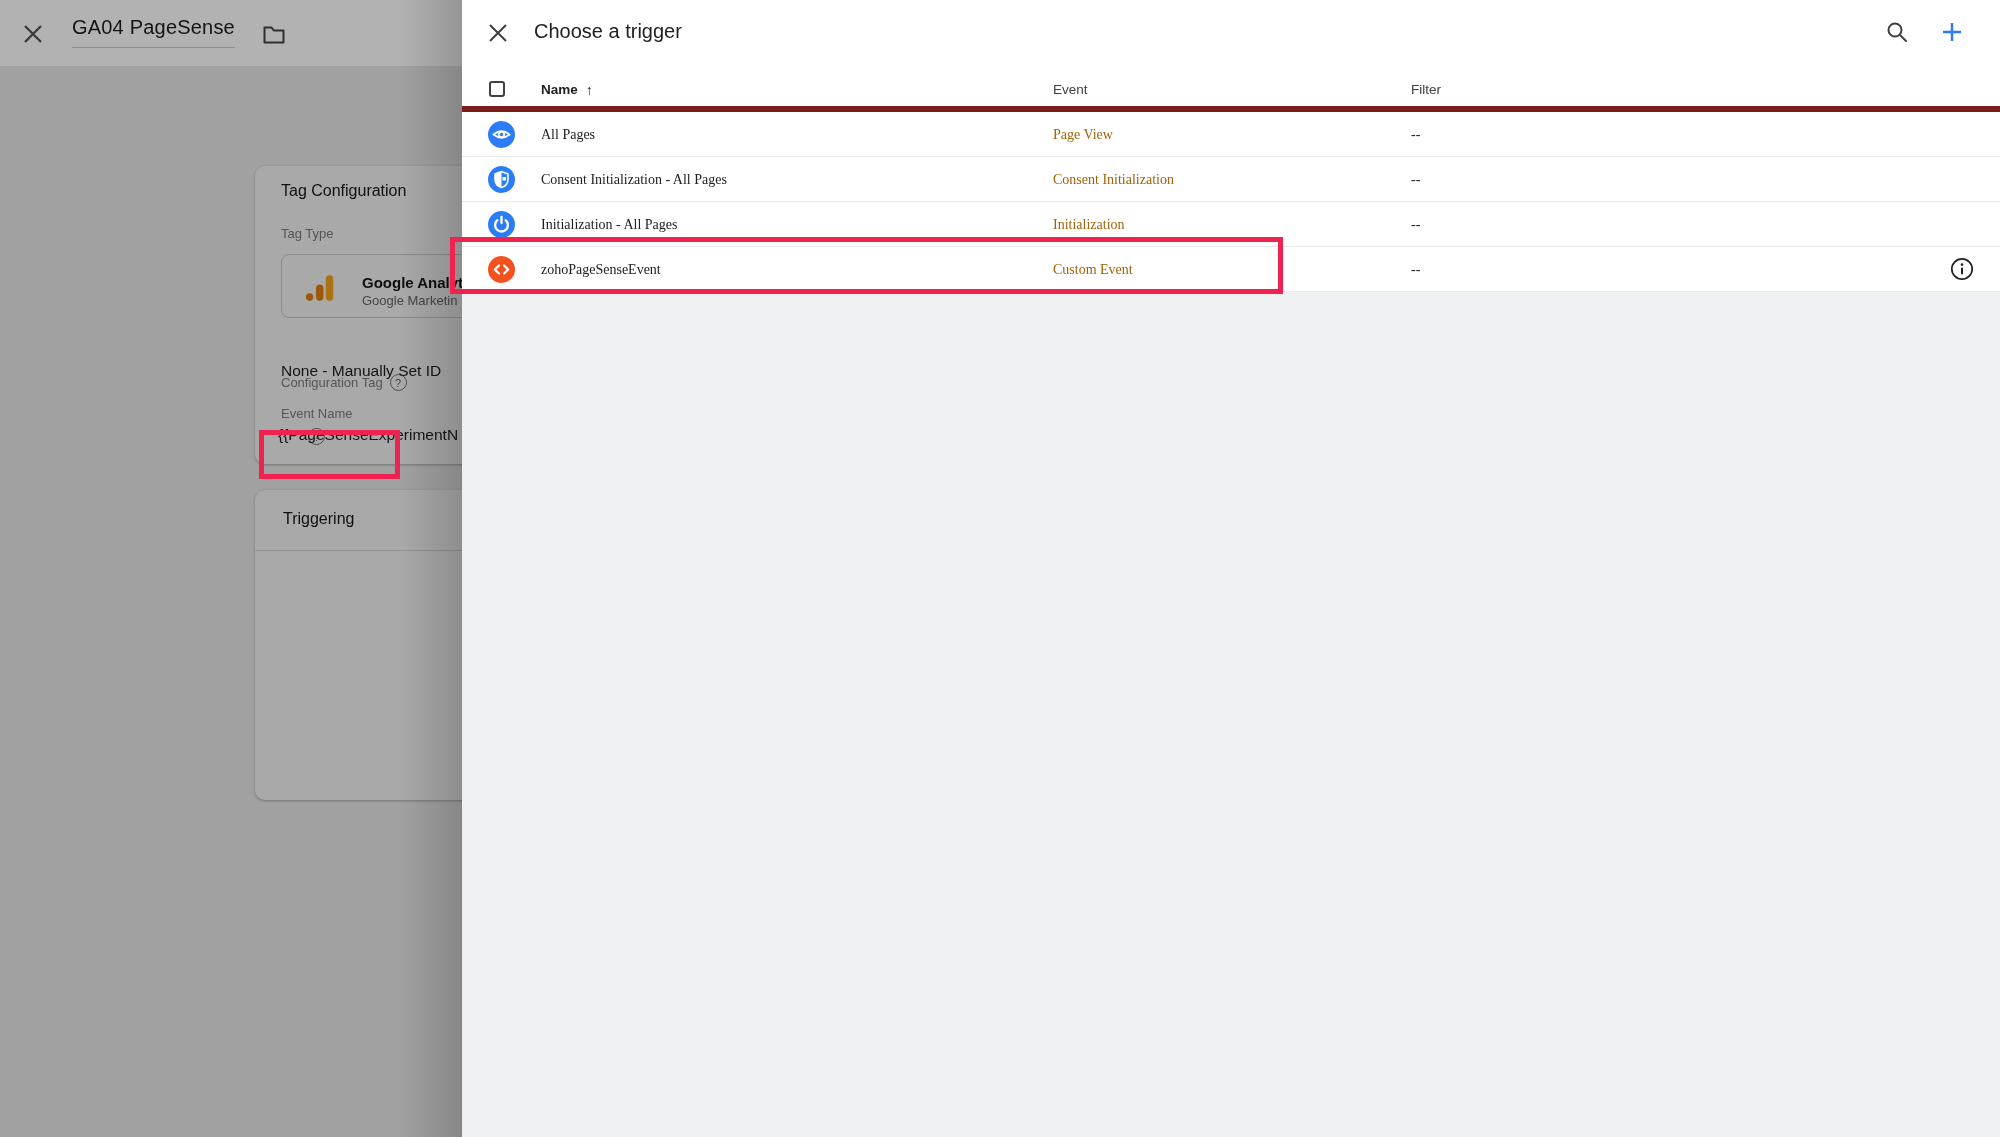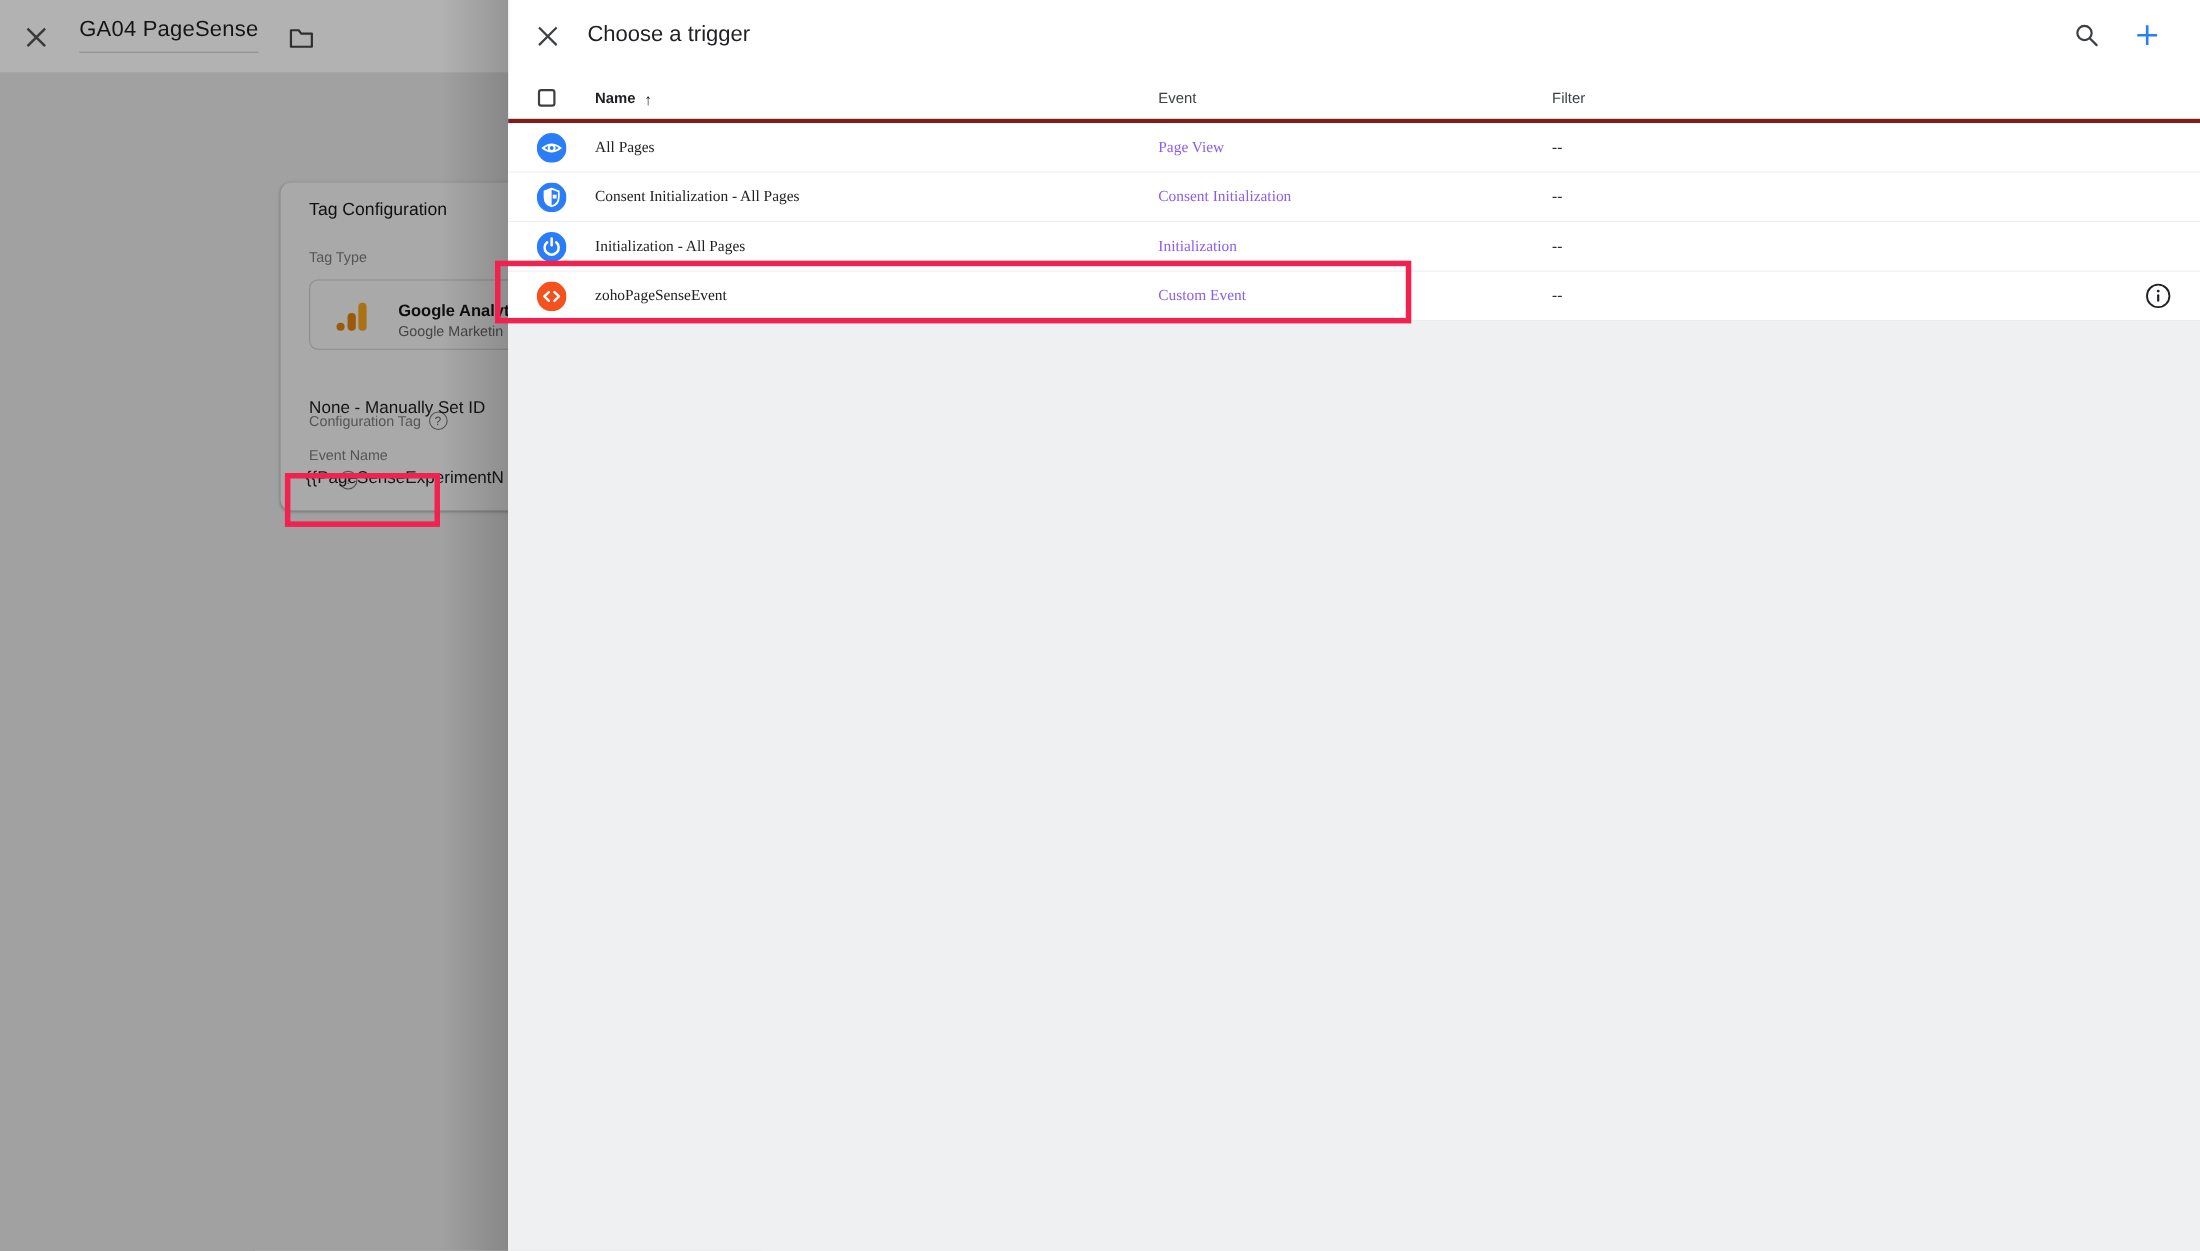--- a/index.html
+++ b/index.html
@@ -44,32 +44,32 @@
   .hl-triggering { left:259px; top:430px; width:141px; height:49px; z-index:6; }
   .hl-row { left:450px; top:237px; width:833px; height:57px; z-index:60; }
 
   
   .panel { position:absolute; left:462px; top:0; width:1538px; height:1137px; background:#ffffff; z-index:10; }
   .dlg-close { position:absolute; left:26px; top:23px; width:20px; height:20px; cursor:pointer; }
   .dlg-title { position:absolute; left:72px; top:20px; font-size:20px; color:#202124; white-space:nowrap; }
   .dlg-search { position:absolute; left:1424px; top:21px; width:23px; height:23px; cursor:pointer; }
   .dlg-add { position:absolute; left:1479px; top:21px; width:22px; height:22px; cursor:pointer; }
 
-  .table-head { position:absolute; left:0; top:70px; width:100%; height:42px; border-bottom:4px solid #7f1d1d; }
+  .table-head { position:absolute; left:0; top:70px; width:100%; height:42px; border-bottom:6px solid #7f1d1d; }
   .head-checkbox { position:absolute; left:27px; top:11px; width:16px; height:16px; border:2px solid #3c4043; border-radius:3px; background:#fff; }
   .col-name { position:absolute; left:79px; top:12px; font-size:13.5px; font-weight:bold; color:#202124; display:flex; gap:8px; }
   .sort-arrow { font-weight:normal; font-size:14px; color:#202124; }
   .col-type { position:absolute; left:591px; top:12px; font-size:13.5px; color:#3c4043; }
   .col-filter { position:absolute; left:949px; top:12px; font-size:13.5px; color:#3c4043; }
 
   .rows-wrap { position:absolute; left:0; top:112px; width:100%;font-family:Liberation Serif, serif; }
   .trigger-row { position:relative; width:100%; height:45px; border-bottom:1px solid #e8eaed; background:#fff; cursor:pointer; }
   .row-icon { position:absolute; left:26px; top:9px; width:27px; height:27px; }
   .row-name { position:absolute; left:79px; top:0; height:45px; display:flex; align-items:center; font-size:14px; color:#202124; white-space:nowrap; }
-  .row-type { position:absolute; left:591px; top:0; height:45px; display:flex; align-items:center; font-size:14px; color:#8b5cf6; white-space:nowrap; }
+  .row-type { position:absolute; left:591px; top:0; height:45px; display:flex; align-items:center; font-size:14px; color:#a16207; white-space:nowrap; }
   .row-filter { position:absolute; left:949px; top:0; height:45px; display:flex; align-items:center; font-size:14px; color:#202124; }
   .row-info { position:absolute; left:1488px; top:10px; width:24px; height:24px; cursor:pointer; }
 
   .panel-lower { position:absolute; left:0; top:292px; width:100%; height:845px; background:#eef0f1; }
 </style>
 </head>
 <body>
 
 <div class="stage">
 
@@ -107,20 +107,24 @@
 
         <div class="field-label lbl-eventname">
           <span>Event Name</span>
           <span class="help-badge">
               <span>?</span>
             </span>
         </div>
         <div class="val-eventname">{{PageSenseExperimentN</div>
       </div>
 
+      <div class="card card-trigger">
+        <div class="card-head"></div>
+        <div class="card-title">Triggering</div>
+      </div>
     </div>
 
     <div class="edge-shade"></div>
   </div>
 
   <div class="hl-box hl-triggering"></div>
 
   <div class="panel">
     <svg class="dlg-close" viewBox="0 0 20 20">
       <path d="M2 2 L18 18 M18 2 L2 18" stroke="#3c4043" stroke-width="2" fill="none"></path>

